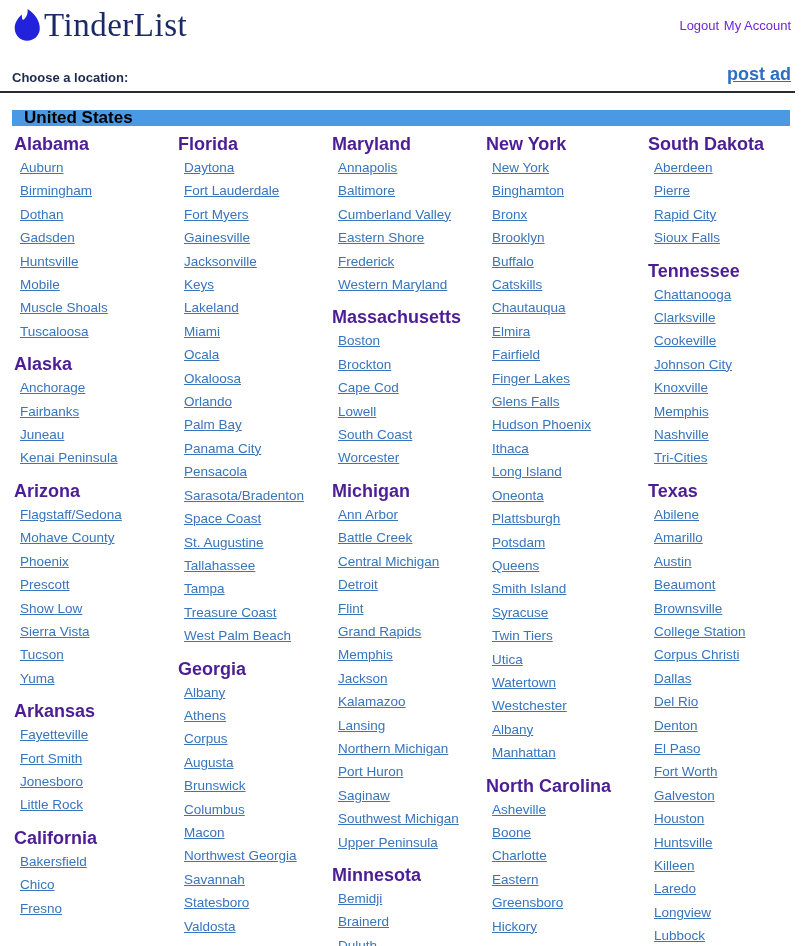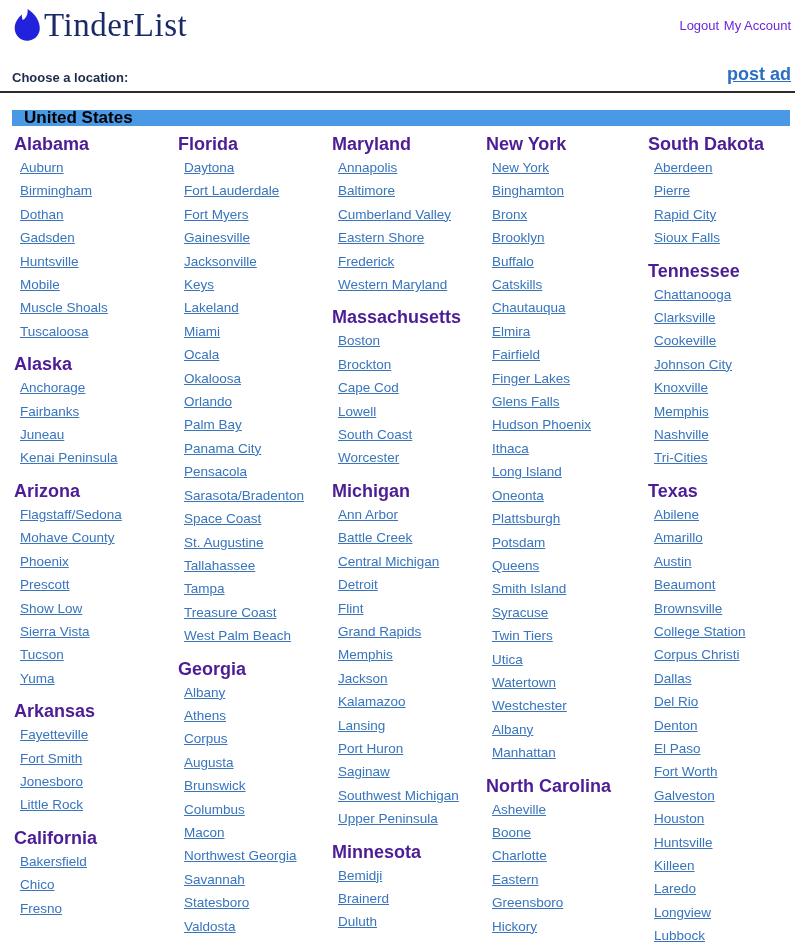--- a/index.html
+++ b/index.html
@@ -225,20 +225,21 @@
             <li><a>Ann Arbor</a></li>
             <li><a>Battle Creek</a></li>
             <li><a>Central Michigan</a></li>
             <li><a>Detroit</a></li>
             <li><a>Flint</a></li>
             <li><a>Grand Rapids</a></li>
             <li><a>Memphis</a></li>
             <li><a>Jackson</a></li>
             <li><a>Kalamazoo</a></li>
             <li><a>Lansing</a></li>
+            <li><a>Northern Michigan</a></li>
             <li><a>Port Huron</a></li>
             <li><a>Saginaw</a></li>
             <li><a>Southwest Michigan</a></li>
             <li><a>Upper Peninsula</a></li>
           </ul>
         </div>
         <div class="state-group">
           <div class="state-header">Minnesota</div>
           <ul class="city-list">
             <li><a>Bemidji</a></li>

